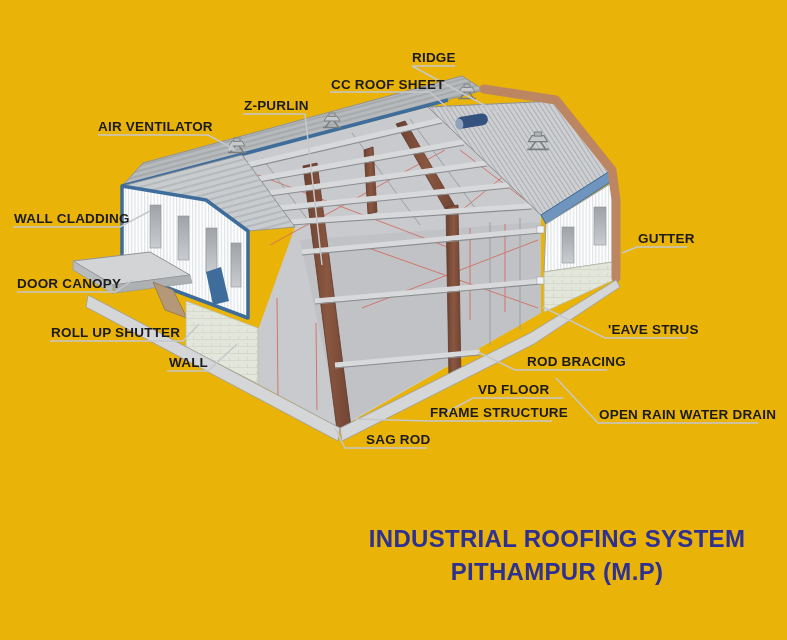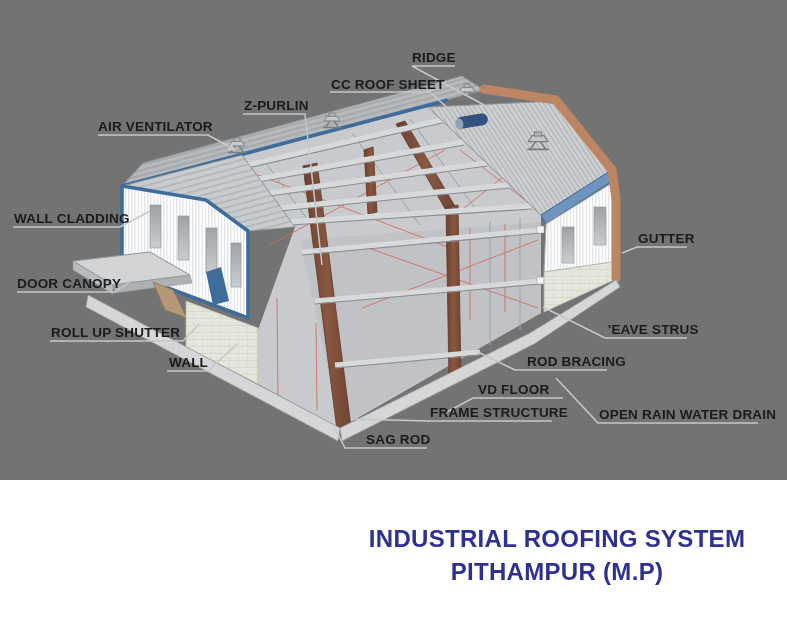--- a/index.html
+++ b/index.html
@@ -1,17 +1,17 @@
 <!DOCTYPE html>
 <html><head>
 <meta charset="utf-8">
 <style>
   html,body{margin:0;padding:0;background:#ffffff;}
   body{width:787px;height:640px;overflow:hidden;}
-  #stage{position:relative;width:787px;height:480px;background:#737373;}
+  #stage{position:relative;width:787px;height:640px;background:#eab308;}
   svg{position:absolute;left:0;top:0;}
   .lbl{font-family:"Liberation Sans",sans-serif;font-weight:bold;font-size:13.5px;fill:#1b1b1b;letter-spacing:0.2px;}
   .ttl{font-family:"Liberation Sans",sans-serif;font-weight:bold;font-size:24px;fill:#2e3192;text-anchor:middle;letter-spacing:0.3px;}
   .leader{fill:none;stroke:#c6c8ca;stroke-width:1.5;}
   .edge{stroke:#8f9295;stroke-width:1;fill:none;}
 </style>
 </head>
 <body>
 
 <div id="stage">

